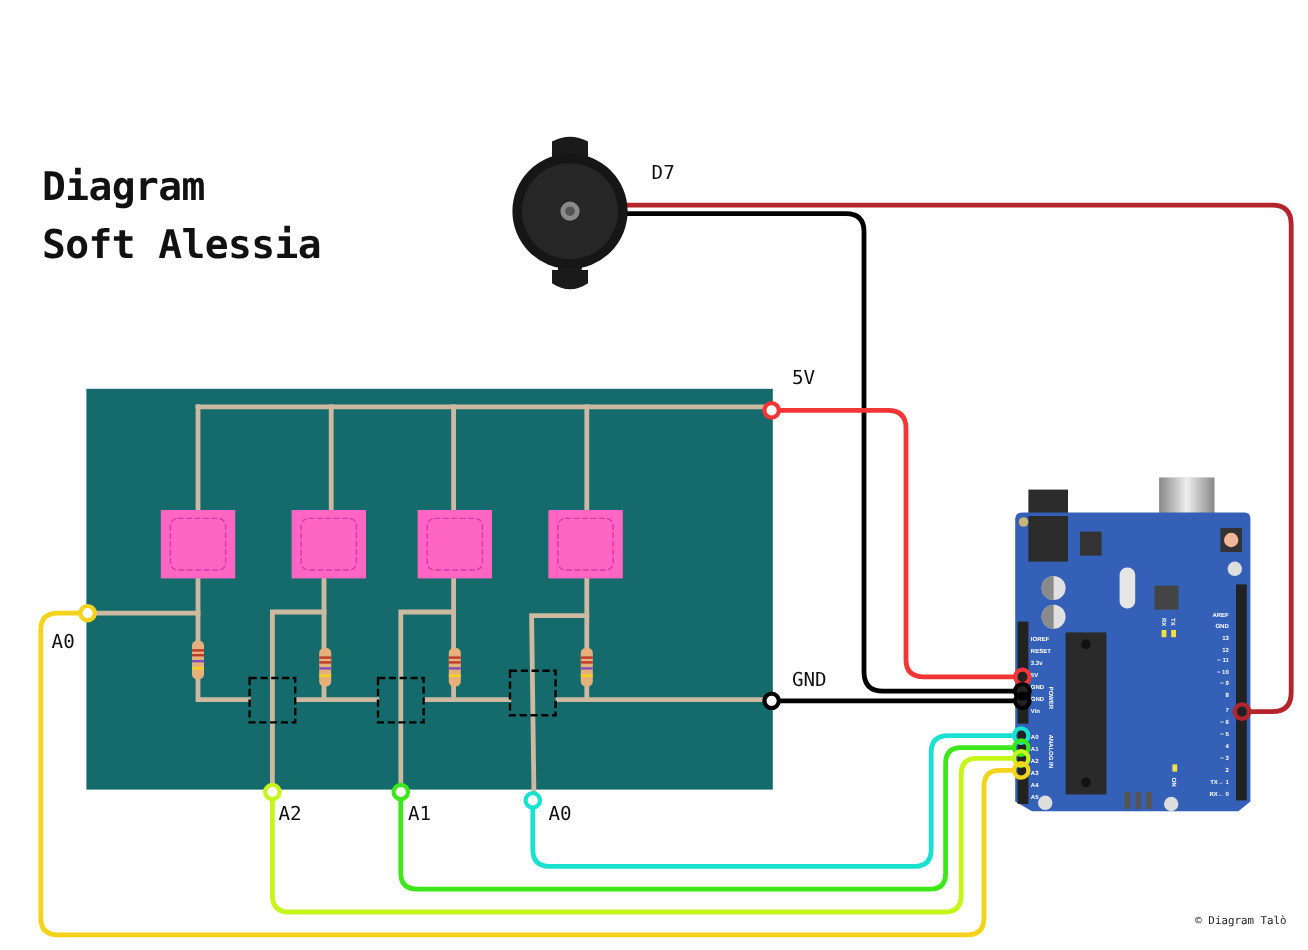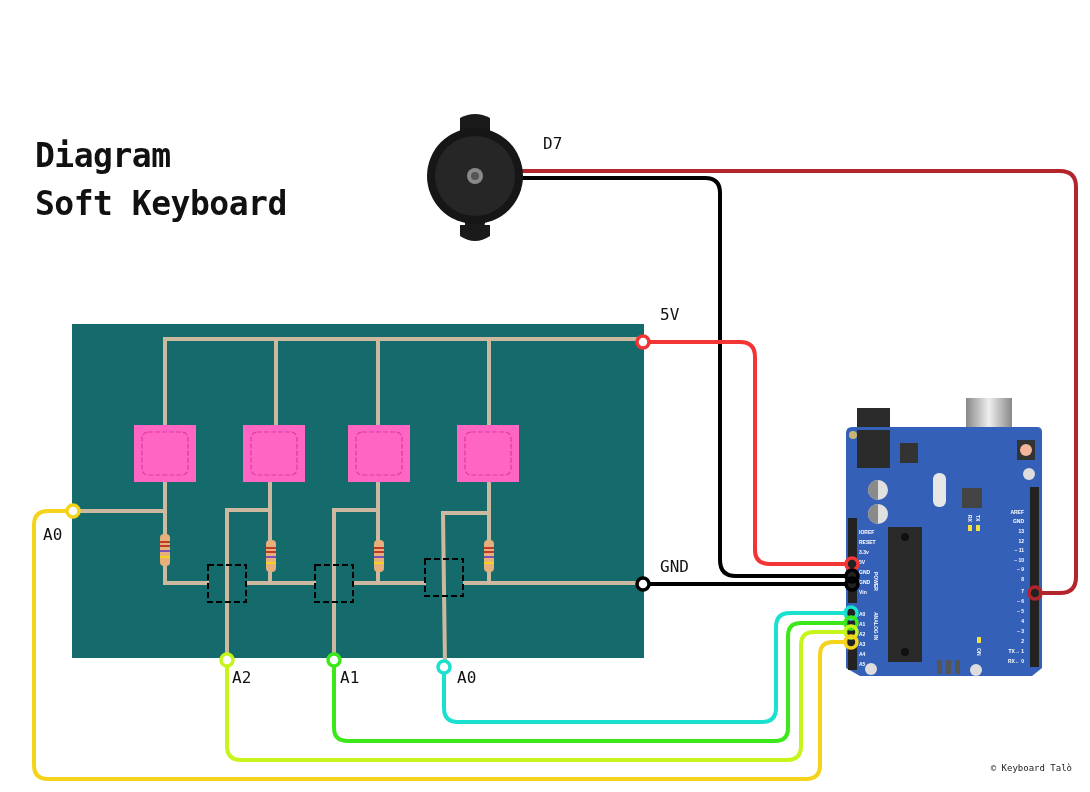--- a/index.html
+++ b/index.html
@@ -11,21 +11,21 @@
   #title2 { top:184px; }
   .lbl { position:absolute; font-size:16px; color:#111; font-family:"DejaVu Sans Mono", monospace; }
   .credit { position:absolute; right:18px; top:763px; font-size:9px; color:#222; }
   svg#diagram { position:absolute; left:0; top:0; }
   .ard-text { font-family:"Liberation Sans", sans-serif; font-size:5px; fill:#ffffff; font-weight:bold; }
 </style>
 </head>
 <body>
 
 <div id="title1" class="title">Diagram</div>
-<div id="title2" class="title">Soft Keyboard</div>
+<div id="title2" class="title">Soft Alessia</div>
 
 <svg id="diagram" width="1090" height="792" viewBox="0 0 1090 792">
 
   <rect x="72" y="324" width="572" height="334" fill="#156b6c"></rect>
 
   <g stroke="#cdb9a0" stroke-width="4" fill="none" stroke-linecap="square">
 
     <path d="M165 339 H643"></path>
     <path d="M165 339 V430"></path>
     <path d="M276 339 V430"></path>
@@ -247,13 +247,13 @@
 </svg>
 
 <div class="lbl" style="left:543px; top:134px;">D7</div>
 <div class="lbl" style="left:660px; top:305px;">5V</div>
 <div class="lbl" style="left:660px; top:557px;">GND</div>
 <div class="lbl" style="left:43px; top:525px;">A0</div>
 <div class="lbl" style="left:232px; top:668px;">A2</div>
 <div class="lbl" style="left:340px; top:668px;">A1</div>
 <div class="lbl" style="left:457px; top:668px;">A0</div>
 
-<div class="credit">© Keyboard Talò</div>
+<div class="credit">© Diagram Talò</div>
 
 </body></html>

